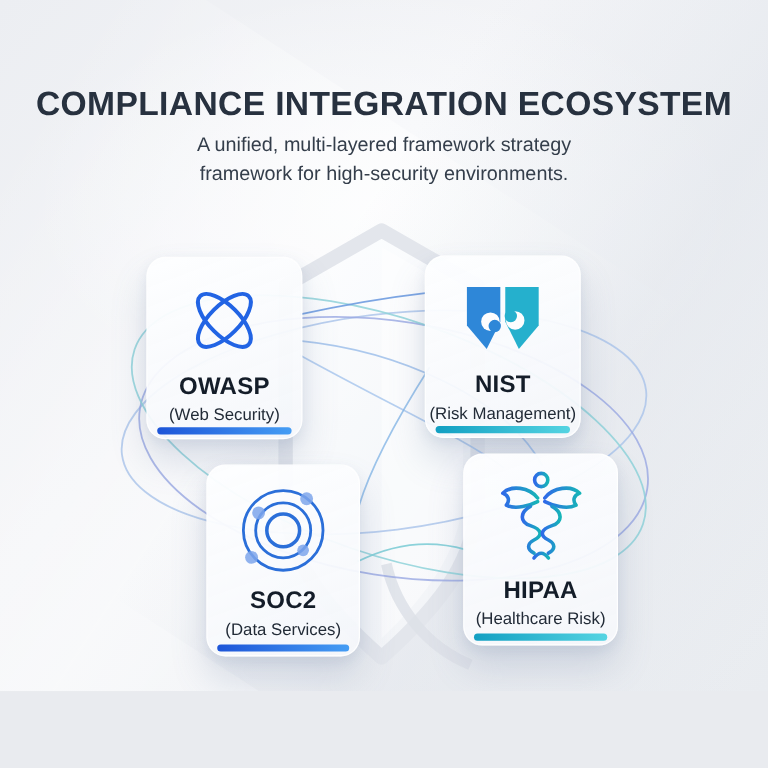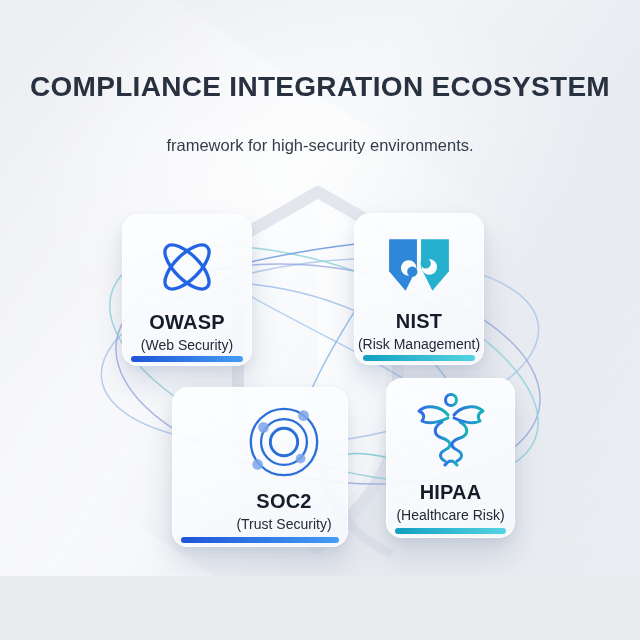--- a/index.html
+++ b/index.html
@@ -34,21 +34,21 @@
   .card .icon-wrap{display:flex;align-items:center;justify-content:center;flex:0 0 auto;}
   .row-top .icon-wrap{height:80px;margin-top:12px;}
   .row-bottom .icon-wrap{height:88px;margin-top:10px;}
   .card-title{font-size:20px;font-weight:700;color:#141d29;margin-top:4px;letter-spacing:.2px;}
   .card-sub{font-size:14px;color:#222b37;margin-top:3px;}
   .bar{position:absolute;left:8px;right:8px;bottom:3px;height:6px;border-radius:4px;}
   .bar-blue{background:linear-gradient(90deg,var(--accent-blue,#1d55d8) 0%,#459df4 100%);}
   .bar-teal{background:linear-gradient(90deg,var(--accent-teal,#129fc2) 0%,#55d4e2 100%);}
   .card-owasp{left:122px;top:214px;width:128px;height:150px;}
   .card-nist {left:354px;top:213px;width:128px;height:150px;}
-  .card-soc2 {left:172px;top:387px;width:126px;height:158px;padding-left:48px;}
+  .card-soc2 {left:172px;top:387px;width:126px;height:158px;}
   .card-hipaa{left:386px;top:378px;width:127px;height:158px;}
 </style>
 </head>
 <body>
 
 <div class="stage">
 
   <div class="sheen sheen-1"></div>
   <div class="sheen sheen-2"></div>
 
@@ -69,21 +69,21 @@
       <path d="M250,262 C300,251 330,247 356,244" stroke="#6f9ce0" opacity="0.9"></path>
       <path d="M250,284 C330,292 420,330 452,388" stroke="#9fc0ea" opacity="0.85"></path>
       <path d="M250,296 C330,340 388,366 420,390" stroke="#a5c4ec" opacity="0.8"></path>
       <path d="M358,306 C330,350 308,392 299,422" stroke="#86b6e6" opacity="0.8"></path>
       <path d="M298,468 C330,452 360,450 388,458" stroke="#7fcdd6" opacity="0.9"></path>
     </g>
   </svg>
 
   <h1 class="title">COMPLIANCE INTEGRATION ECOSYSTEM</h1>
   <p class="subtitle">
-    <br>
+    <span>A unified, multi-layered framework strategy</span><br>
     <span>framework for high-security environments.</span>
   </p>
 
   <div class="card row-top card-owasp">
     <span class="icon-wrap">
       <svg width="70" height="70" viewBox="0 0 76 76">
         <g fill="none" stroke="#2264e4" stroke-width="3.6">
           <ellipse cx="38" cy="38" rx="31" ry="13.5" transform="rotate(45 38 38)"></ellipse>
           <ellipse cx="38" cy="38" rx="31" ry="13.5" transform="rotate(-45 38 38)"></ellipse>
         </g>
@@ -120,21 +120,21 @@
         </g>
         <g fill="#7ea6ec" opacity="0.85">
           <circle cx="62" cy="15" r="5.5"></circle>
           <circle cx="21" cy="27" r="5.5"></circle>
           <circle cx="59" cy="59" r="5"></circle>
           <circle cx="15" cy="65" r="5.5"></circle>
         </g>
       </svg>
     </span>
     <div class="card-title">SOC2</div>
-    <div class="card-sub">(Trust Security)</div>
+    <div class="card-sub">(Data Services)</div>
     <div class="bar bar-blue"></div>
   </div>
 
   <div class="card row-bottom card-hipaa">
     <span class="icon-wrap">
       <svg width="80" height="84" viewBox="0 0 80 84">
         <defs>
           <linearGradient id="cadA" x1="0" y1="0" x2="1" y2="0">
             <stop offset="0" stop-color="#2f6ae8"></stop>
             <stop offset="1" stop-color="#16b4b8"></stop>

